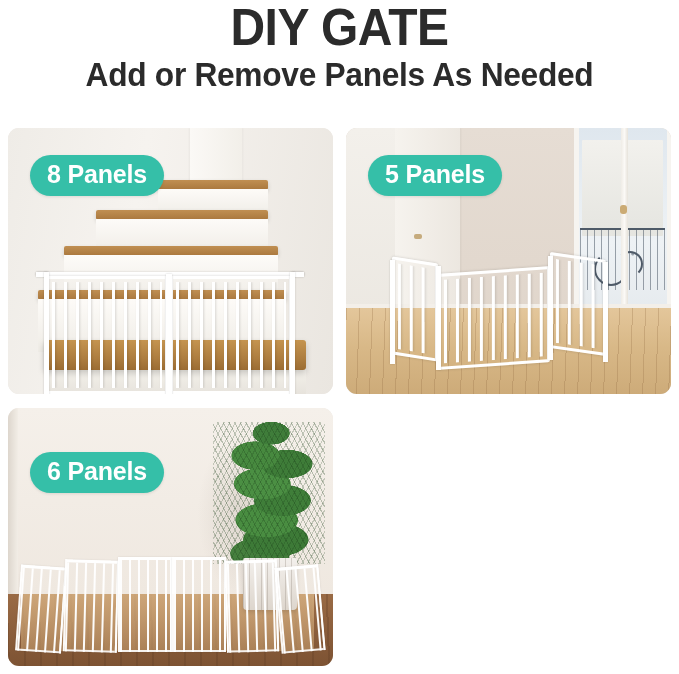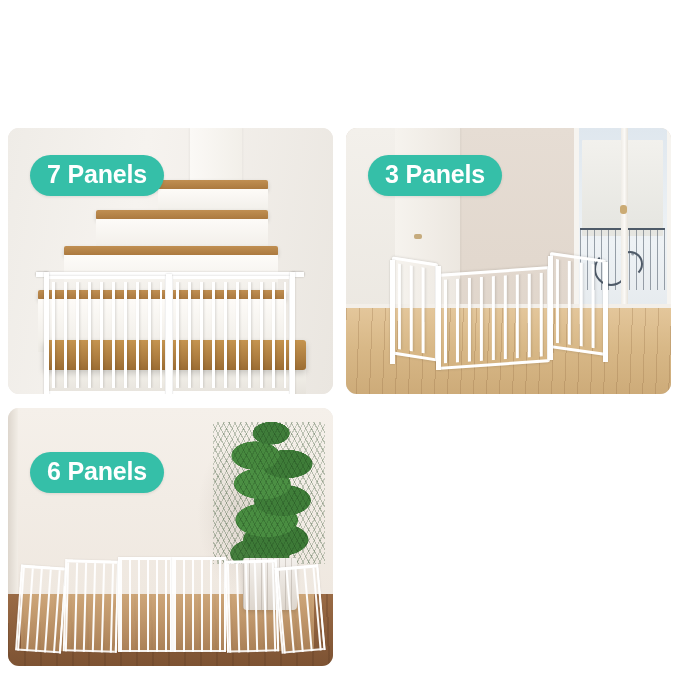--- a/index.html
+++ b/index.html
@@ -277,20 +277,24 @@
   .cseg::after{
     content:""; position:absolute; left:0; right:0; bottom:0; height:2px;
     background:rgba(255,255,255,0.9);
   }
 </style>
 </head>
 <body>
 
 <div class="page">
 
+  <div class="header">
+    <div class="title">DIY GATE</div>
+    <div class="subtitle">Add or Remove Panels As Needed</div>
+  </div>
 
   <div class="grid">
 
     <div class="cell c1">
       <div class="wall"></div>
       <div class="wallpanel"></div>
 
       <div class="step s1">
           <div class="tread"></div>
           <div class="riser"></div>
@@ -318,21 +322,21 @@
             <div class="bars"></div>
           </div>
         <div class="gframe panelB">
             <div class="bars"></div>
           </div>
         <div class="gbar post-l"></div>
         <div class="gbar post-m"></div>
         <div class="gbar post-r"></div>
       </div>
 
-      <div class="badge">7 Panels</div>
+      <div class="badge">8 Panels</div>
     </div>
 
     <div class="cell c2">
       <div class="wall"></div>
       <div class="wall-left"></div>
       <div class="door"></div>
       <div class="knob"></div>
 
       <div class="window">
         <div class="bldg"></div>
@@ -356,21 +360,21 @@
           </div>
         <div class="gframe gp3">
             <div class="bars"></div>
           </div>
         <div class="vpost" style="left:2px;top:4px;height:104px;"></div>
         <div class="vpost" style="left:48px;top:10px;height:104px;"></div>
         <div class="vpost" style="left:160px;top:0px;height:104px;"></div>
         <div class="vpost" style="left:215px;top:6px;height:100px;"></div>
       </div>
 
-      <div class="badge">3 Panels</div>
+      <div class="badge">5 Panels</div>
     </div>
 
     <div class="cell c3">
       <div class="wall"></div>
       <div class="wall-edge"></div>
       <div class="shadow-blob"></div>
 
       <div class="floor"></div>
       <div class="floor-light"></div>
 

